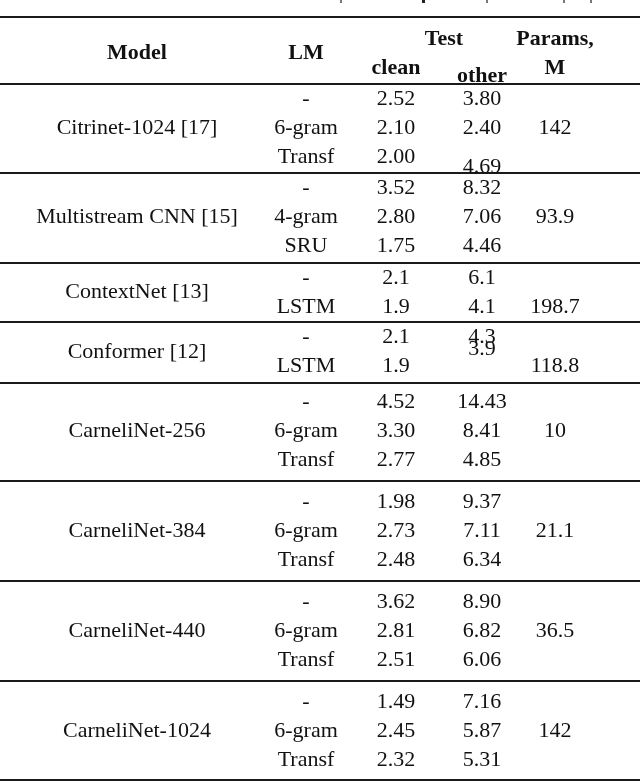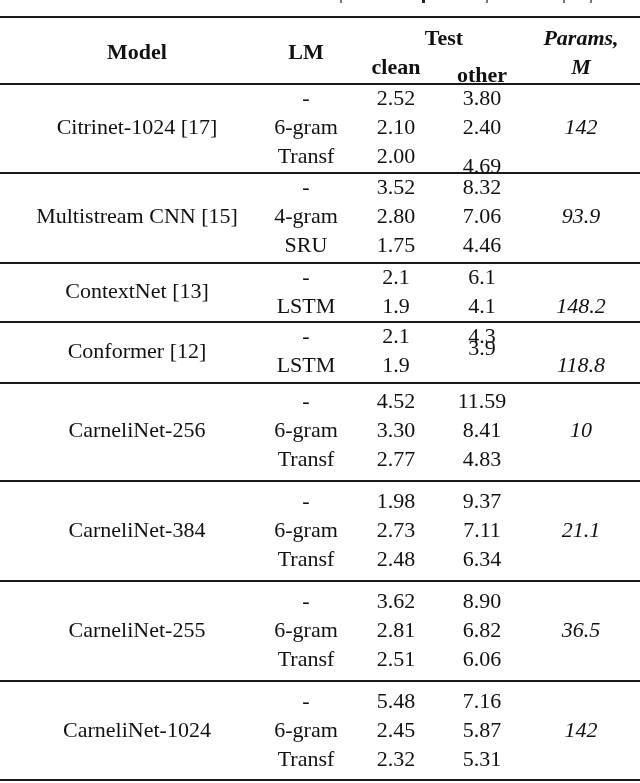--- a/index.html
+++ b/index.html
@@ -49,21 +49,21 @@
       white-space: nowrap;
       text-align: center;
     }
     .hdr { font-weight: bold; }
 
     
     .c-model { left: 0; width: 254px; padding-left: 10px; }
     .c-lm { left: 254px; width: 104px; }
     .c-clean { left: 358px; width: 76px; text-align: center; }
     .c-other { left: 434px; width: 96px; }
-    .c-params { left: 526px; width: 110px; font-style: italic; }
+    .c-params { left: 500px; width: 110px; }
     .c-test { left: 358px; width: 172px; }
   </style>
 </head>
 <body>
 
 <div class="caption-strip">
   <div class="tick" style="left:340px"></div>
   <div class="glyph" style="left:422px"></div>
   <div class="tick" style="left:486px"></div>
   <div class="tick" style="left:563px"></div>
@@ -128,21 +128,21 @@
     </div>
     <div>
       <div class="cell c-lm" style="top:231px">SRU</div>
       <div class="cell c-clean" style="top:231px">1.75</div>
       <div class="cell c-other" style="top:231px">4.46</div>
     </div>
   </div>
 
   <div>
     <div class="cell c-model" style="top:277px">ContextNet [13]</div>
-    <div class="cell c-params" style="top:292px">148.2</div>
+    <div class="cell c-params" style="top:292px">198.7</div>
     <div>
       <div class="cell c-lm" style="top:263px">-</div>
       <div class="cell c-clean" style="top:263px">2.1</div>
       <div class="cell c-other" style="top:263px">6.1</div>
     </div>
     <div>
       <div class="cell c-lm" style="top:292px">LSTM</div>
       <div class="cell c-clean" style="top:292px">1.9</div>
       <div class="cell c-other" style="top:292px">4.1</div>
     </div>
@@ -162,31 +162,31 @@
       <div class="cell c-other" style="top:334px">3.9</div>
     </div>
   </div>
 
   <div>
     <div class="cell c-model" style="top:416px">CarneliNet-256</div>
     <div class="cell c-params" style="top:416px">10</div>
     <div>
       <div class="cell c-lm" style="top:387px">-</div>
       <div class="cell c-clean" style="top:387px">4.52</div>
-      <div class="cell c-other" style="top:387px">11.59</div>
+      <div class="cell c-other" style="top:387px">14.43</div>
     </div>
     <div>
       <div class="cell c-lm" style="top:416px">6-gram</div>
       <div class="cell c-clean" style="top:416px">3.30</div>
       <div class="cell c-other" style="top:416px">8.41</div>
     </div>
     <div>
       <div class="cell c-lm" style="top:445px">Transf</div>
       <div class="cell c-clean" style="top:445px">2.77</div>
-      <div class="cell c-other" style="top:445px">4.83</div>
+      <div class="cell c-other" style="top:445px">4.85</div>
     </div>
   </div>
 
   <div>
     <div class="cell c-model" style="top:516px">CarneliNet-384</div>
     <div class="cell c-params" style="top:516px">21.1</div>
     <div>
       <div class="cell c-lm" style="top:487px">-</div>
       <div class="cell c-clean" style="top:487px">1.98</div>
       <div class="cell c-other" style="top:487px">9.37</div>
@@ -197,21 +197,21 @@
       <div class="cell c-other" style="top:516px">7.11</div>
     </div>
     <div>
       <div class="cell c-lm" style="top:545px">Transf</div>
       <div class="cell c-clean" style="top:545px">2.48</div>
       <div class="cell c-other" style="top:545px">6.34</div>
     </div>
   </div>
 
   <div>
-    <div class="cell c-model" style="top:616px">CarneliNet-255</div>
+    <div class="cell c-model" style="top:616px">CarneliNet-440</div>
     <div class="cell c-params" style="top:616px">36.5</div>
     <div>
       <div class="cell c-lm" style="top:587px">-</div>
       <div class="cell c-clean" style="top:587px">3.62</div>
       <div class="cell c-other" style="top:587px">8.90</div>
     </div>
     <div>
       <div class="cell c-lm" style="top:616px">6-gram</div>
       <div class="cell c-clean" style="top:616px">2.81</div>
       <div class="cell c-other" style="top:616px">6.82</div>
@@ -221,21 +221,21 @@
       <div class="cell c-clean" style="top:645px">2.51</div>
       <div class="cell c-other" style="top:645px">6.06</div>
     </div>
   </div>
 
   <div>
     <div class="cell c-model" style="top:716px">CarneliNet-1024</div>
     <div class="cell c-params" style="top:716px">142</div>
     <div>
       <div class="cell c-lm" style="top:687px">-</div>
-      <div class="cell c-clean" style="top:687px">5.48</div>
+      <div class="cell c-clean" style="top:687px">1.49</div>
       <div class="cell c-other" style="top:687px">7.16</div>
     </div>
     <div>
       <div class="cell c-lm" style="top:716px">6-gram</div>
       <div class="cell c-clean" style="top:716px">2.45</div>
       <div class="cell c-other" style="top:716px">5.87</div>
     </div>
     <div>
       <div class="cell c-lm" style="top:745px">Transf</div>
       <div class="cell c-clean" style="top:745px">2.32</div>

